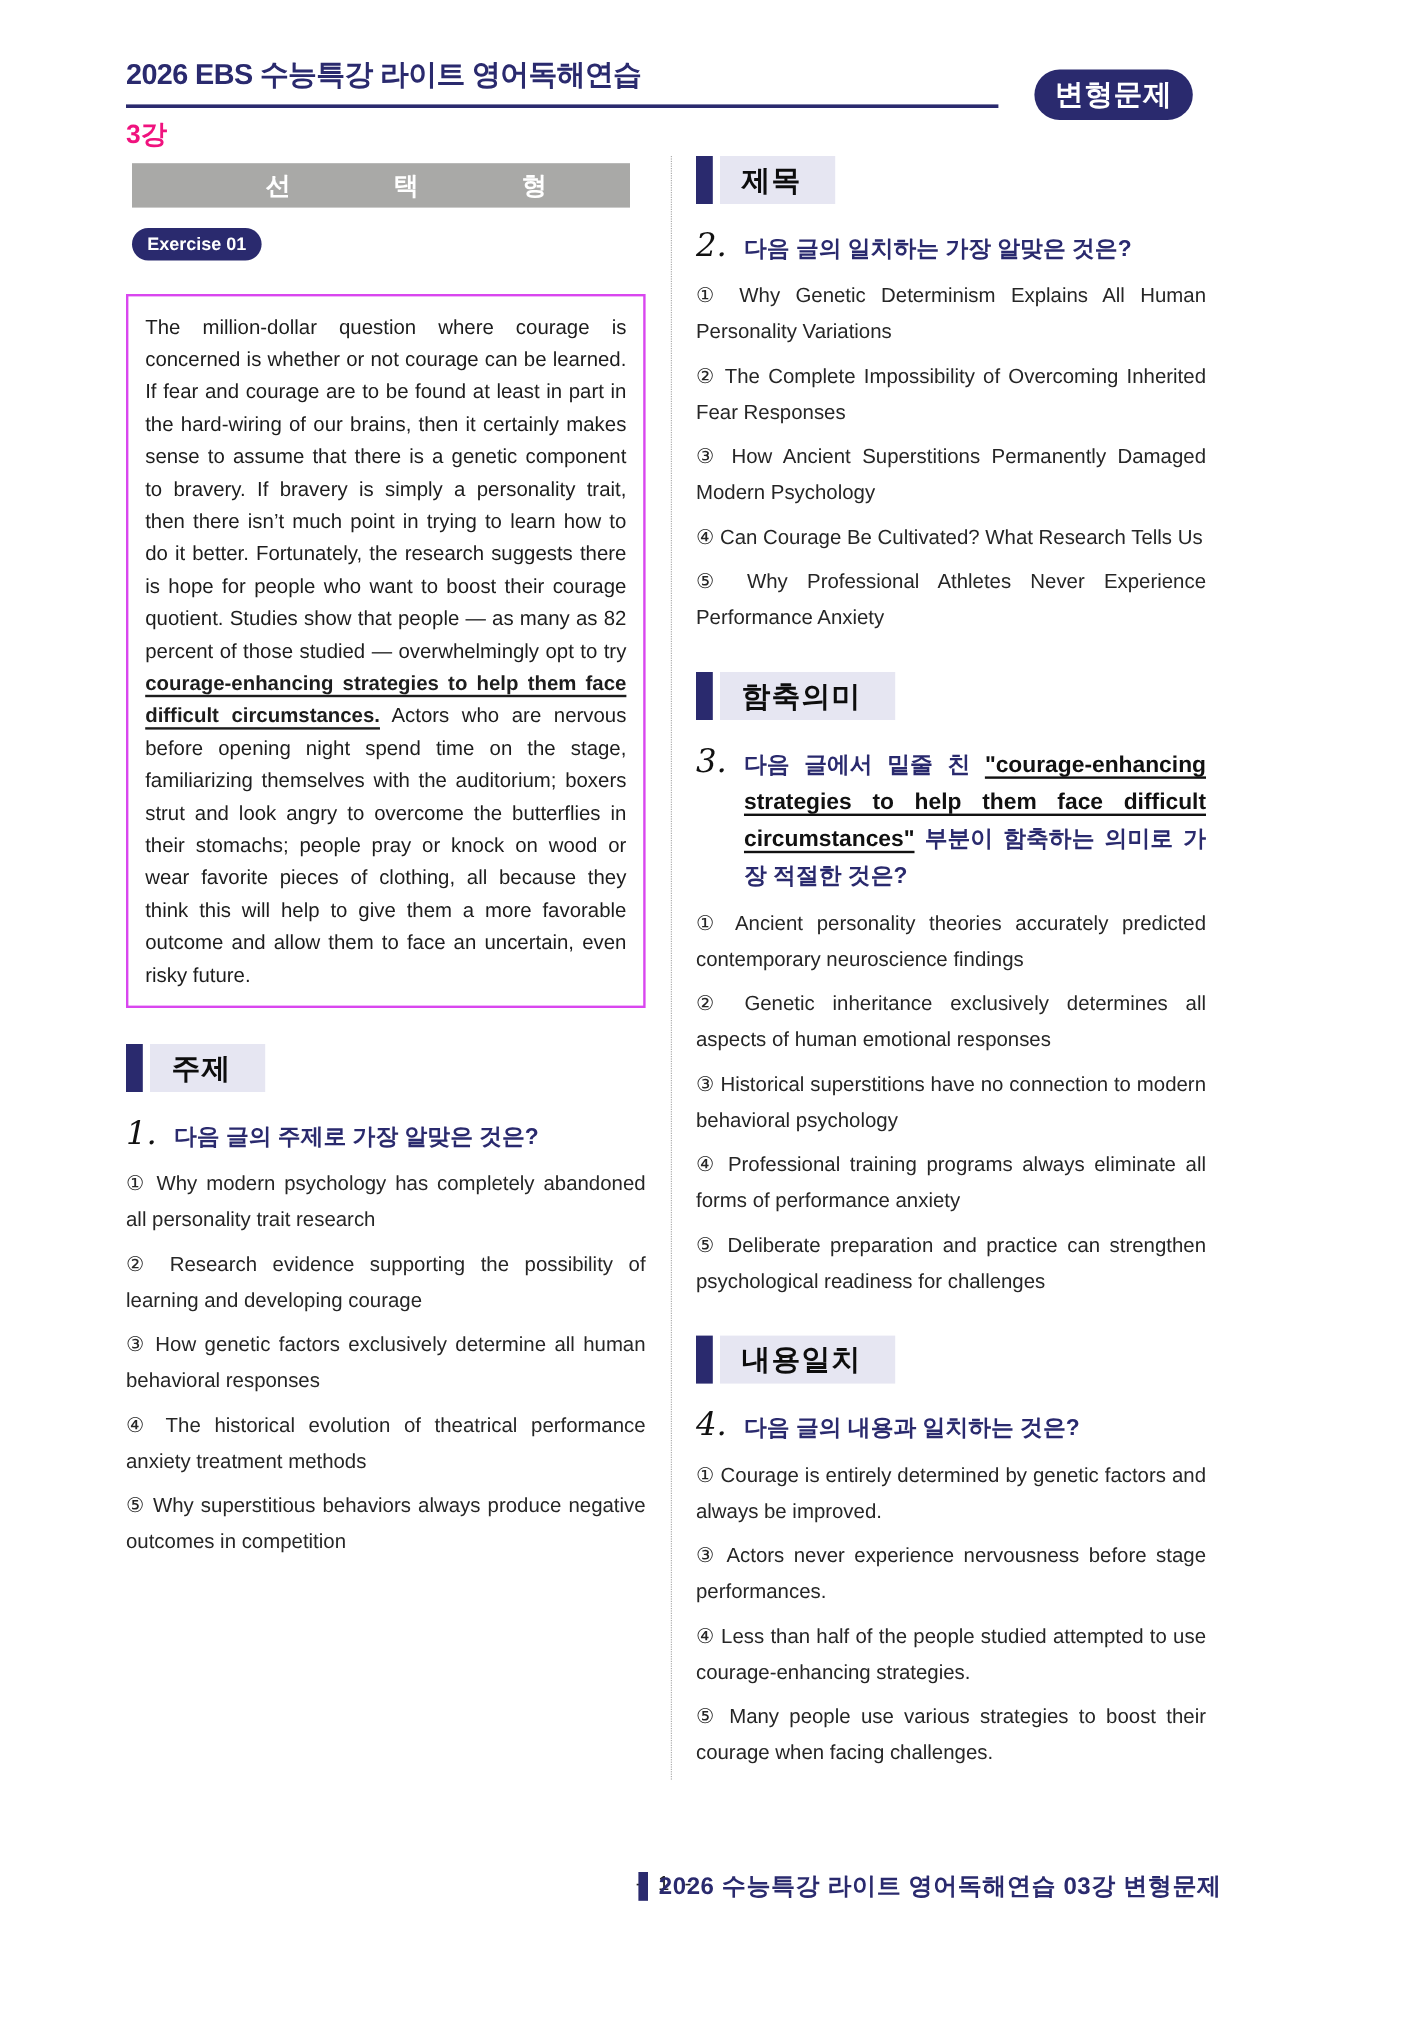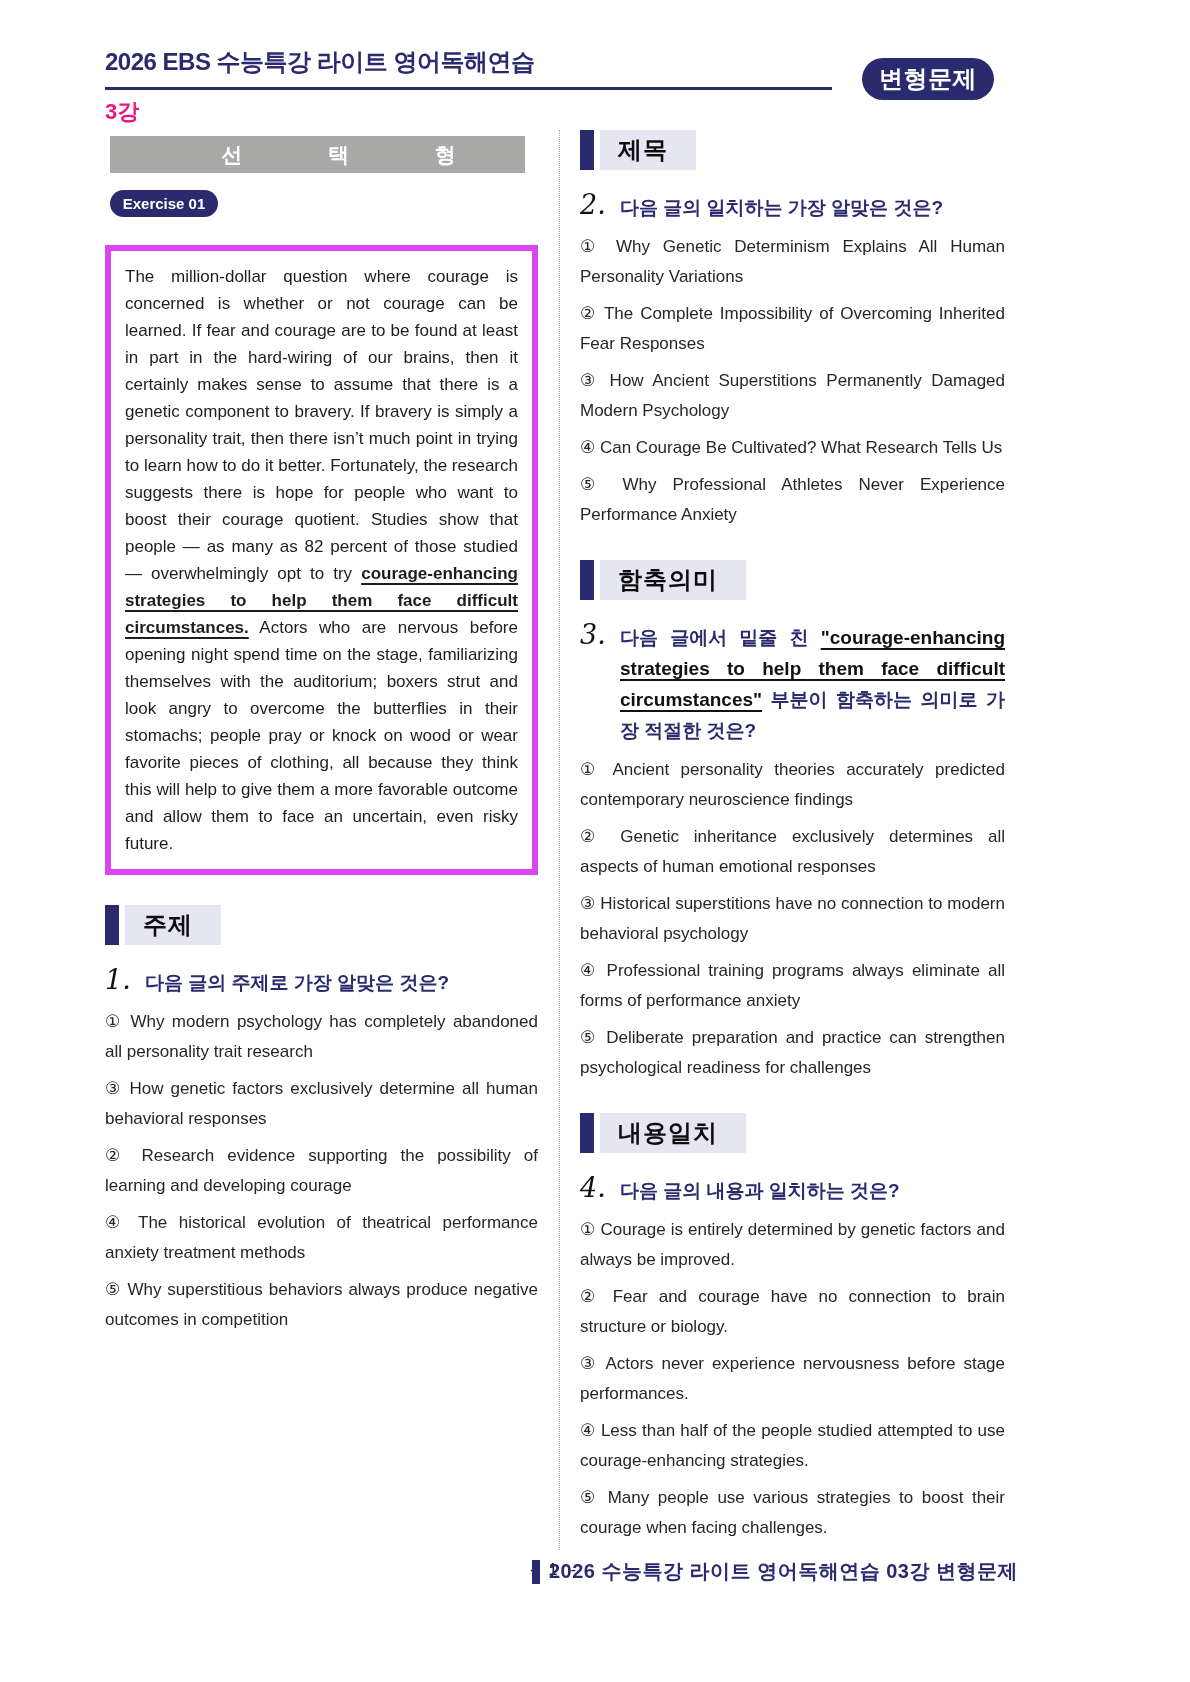--- a/index.html
+++ b/index.html
@@ -42,21 +42,21 @@
     font-size:21px; font-weight:bold;
     display:flex; align-items:center; justify-content:center;
     letter-spacing:40px; text-indent:40px;padding-left:42px;
   }
   .exercise-badge{
     margin:17px 0 0 5px; width:108px; height:27px; border-radius:14px;
     background:var(--navy); color:#fff; font-size:15px; font-weight:bold;
     display:flex; align-items:center; justify-content:center;
   }
   .passage{
-    margin-top:28px; border:6px solid #d946ef; background:#fff;
+    margin-top:28px; border:2px solid #d946ef; background:#fff;
     padding:12px 14px; font-size:17px; line-height:27px;
     color:#1d1d1d; text-align:justify;
   }
   .passage .u{
     font-weight:bold; text-decoration:underline;
     text-decoration-thickness:2px; text-underline-offset:4px;
   }
 
   
   .section-header{ display:flex; align-items:stretch; height:40px; margin-top:30px; }
@@ -115,22 +115,22 @@
       <div class="section-header">
         <div class="bar"></div>
         <div class="label-box">주제</div>
       </div>
       <div class="question">
         <div class="q-num">1.</div>
         <div class="q-text">다음 글의 주제로 가장 알맞은 것은?</div>
       </div>
       <div class="options">
         <p class="option">① Why modern psychology has completely abandoned all personality trait research</p>
+        <p class="option">② Research evidence supporting the possibility of learning and developing courage</p>
         <p class="option">③ How genetic factors exclusively determine all human behavioral responses</p>
-        <p class="option">② Research evidence supporting the possibility of learning and developing courage</p>
         <p class="option">④ The historical evolution of theatrical performance anxiety treatment methods</p>
         <p class="option">⑤ Why superstitious behaviors always produce negative outcomes in competition</p>
       </div>
     </div>
 
     <div class="col-divider"></div>
 
     <div class="col-right">
 
       <div class="section-header first">
@@ -168,21 +168,20 @@
       <div class="section-header">
         <div class="bar"></div>
         <div class="label-box">내용일치</div>
       </div>
       <div class="question">
         <div class="q-num">4.</div>
         <div class="q-text">다음 글의 내용과 일치하는 것은?</div>
       </div>
       <div class="options">
         <p class="option">① Courage is entirely determined by genetic factors and always be improved.</p>
-        <p class="option">② Fear and courage have no connection to brain structure or biology.</p>
         <p class="option">③ Actors never experience nervousness before stage performances.</p>
         <p class="option">④ Less than half of the people studied attempted to use courage-enhancing strategies.</p>
         <p class="option">⑤ Many people use various strategies to boost their courage when facing challenges.</p>
       </div>
 
     </div>
   </div>
 
   <div class="footer-page">- 1 -</div>
   <div class="footer-right">

